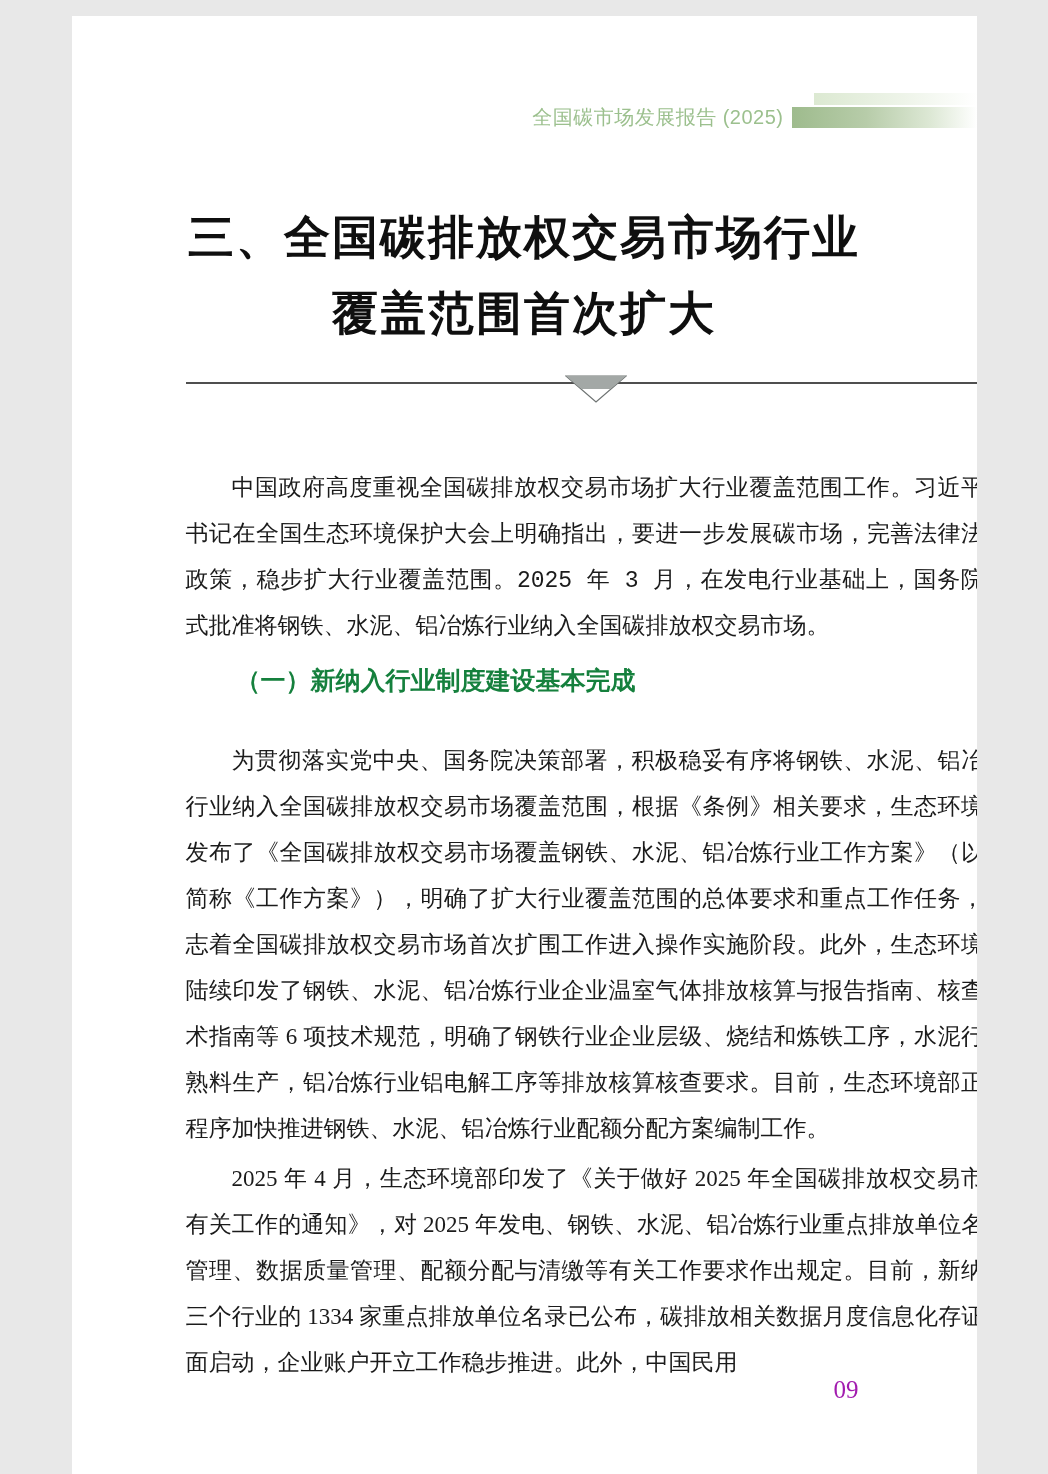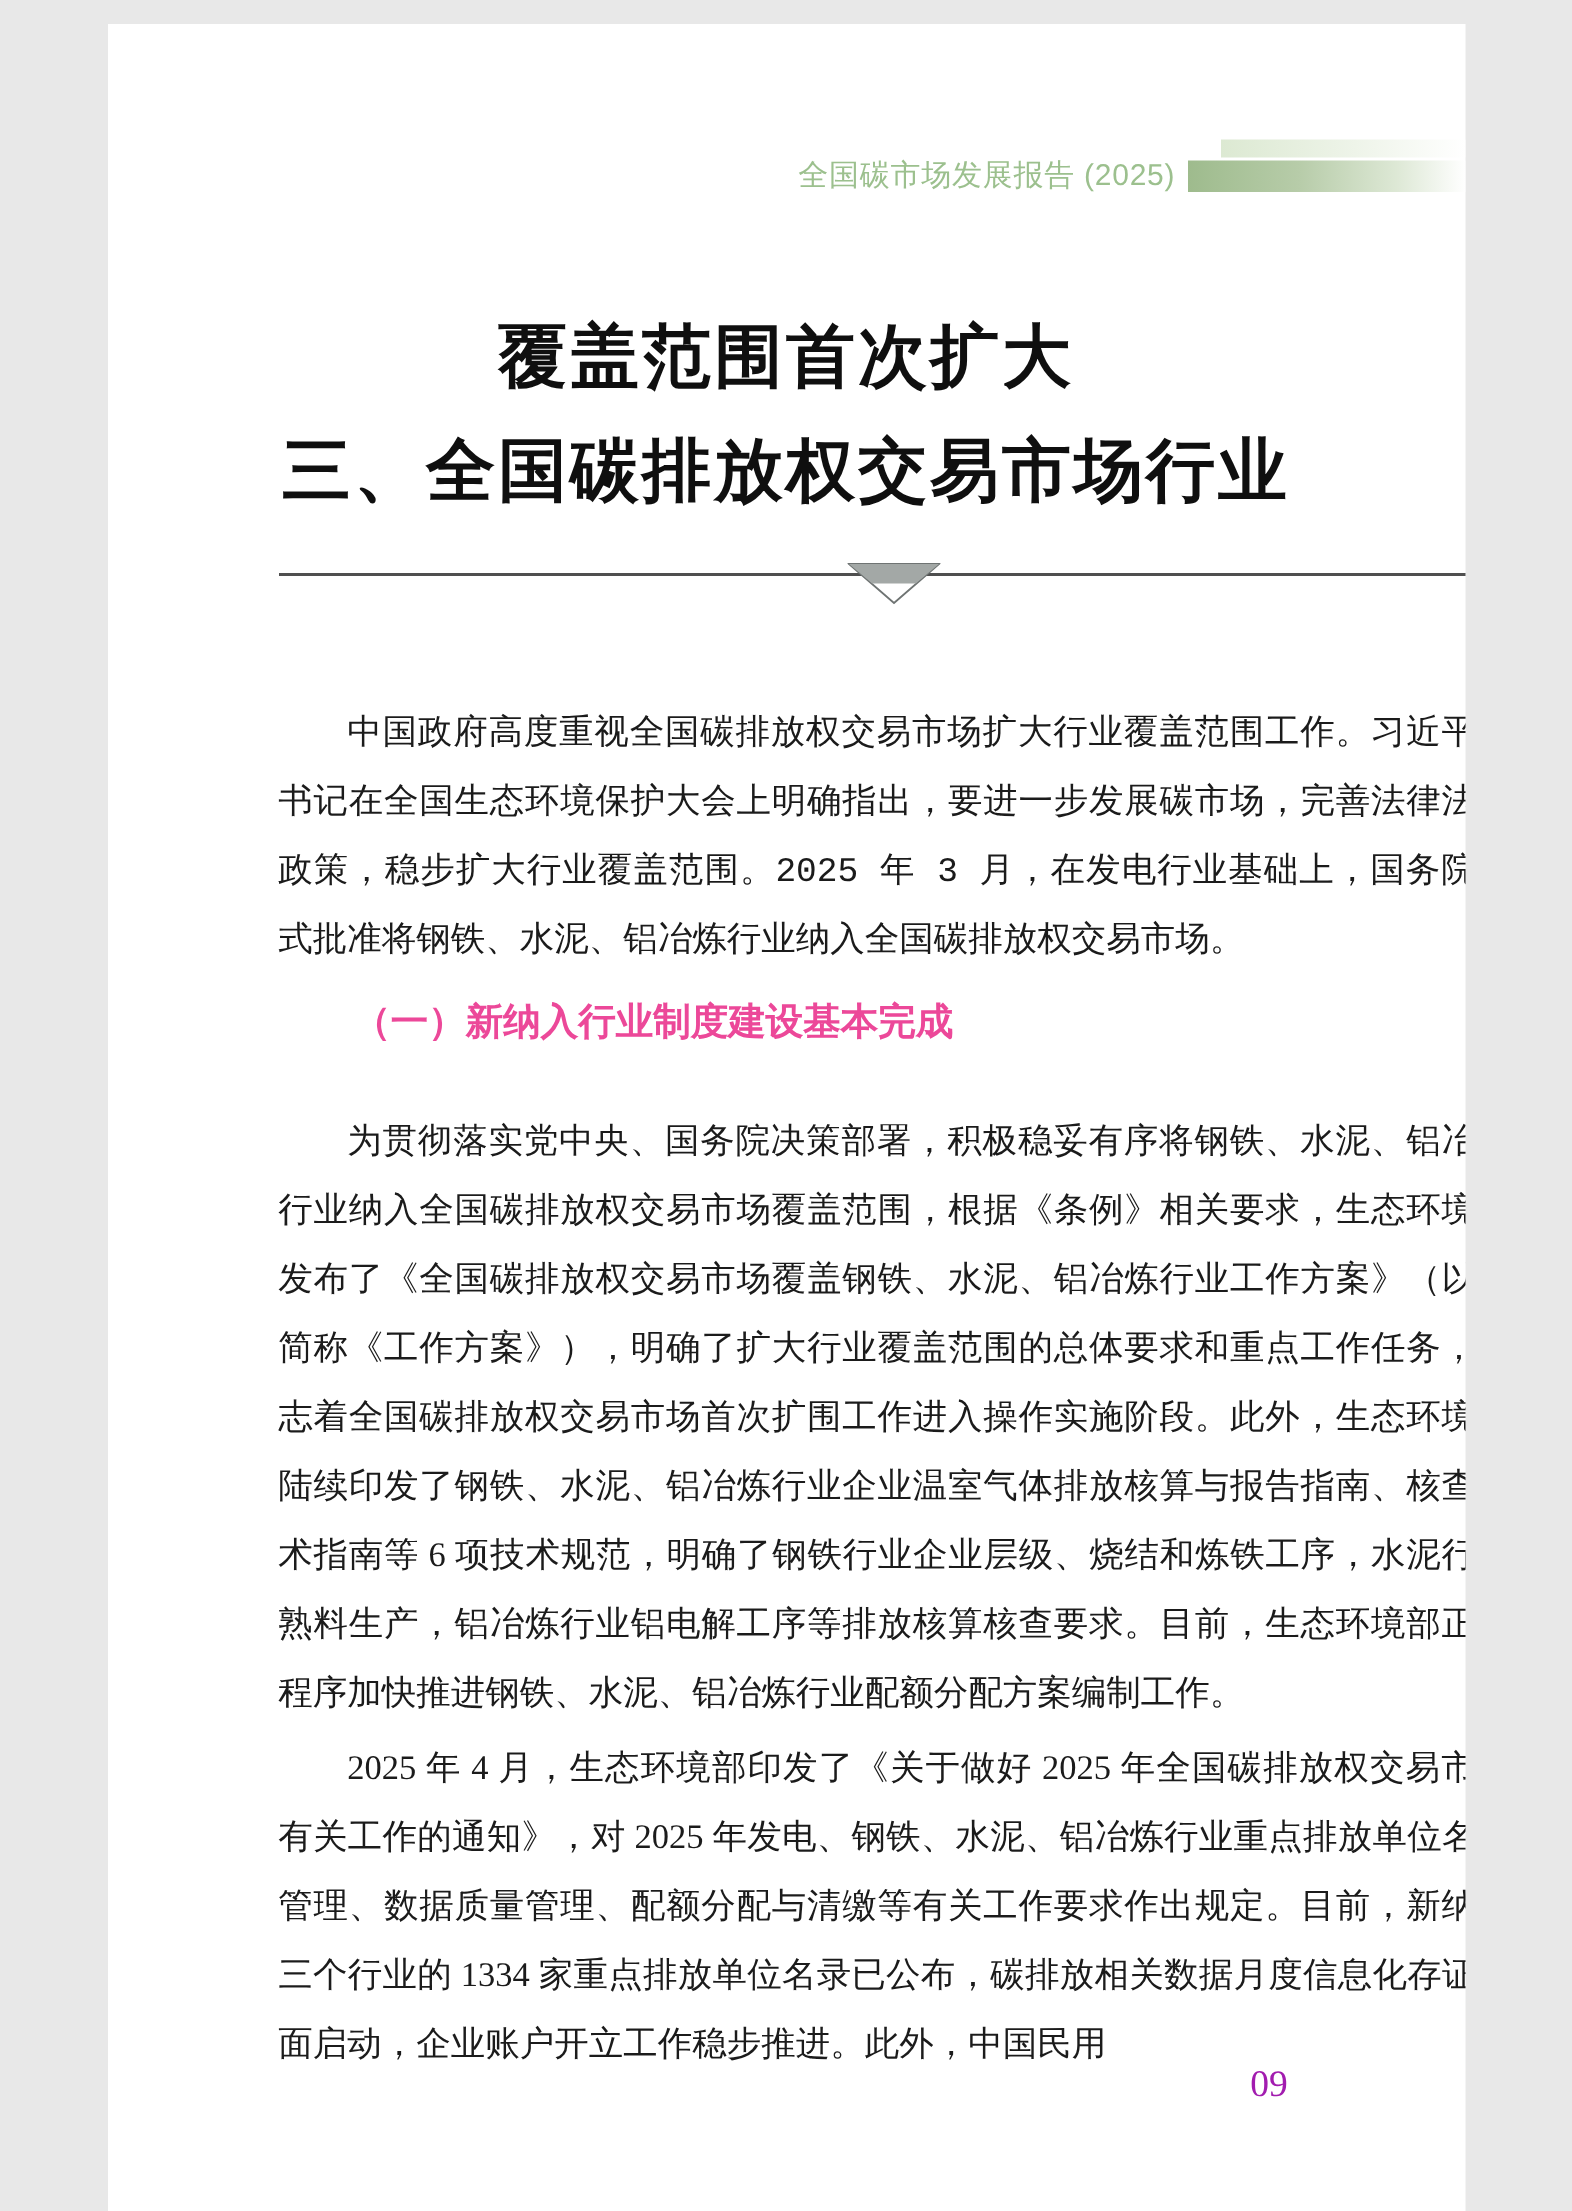--- a/index.html
+++ b/index.html
@@ -87,21 +87,21 @@
     text-justify: inter-ideograph;
     color: #1b1b1b;
   }
   .para { text-indent: 2em; margin: 0; }
   .section-heading {
     position: absolute;
     left: 114px;
     width: 822px;
     font-size: 25px;
     font-weight: bold;
-    color: #ec4899;
+    color: #15803d;
     text-indent: 2em;
     margin: 0;
     white-space: nowrap;
   }
   .p1 { top: 450px; font-family: Liberation Mono, monospace; }
   .h1 { top: 648px; }
   .p2 { top: 722px; }
   .p3 { top: 1140px; }
 
   
@@ -117,22 +117,22 @@
 </head>
 <body>
 
 <div class="page">
 
   <div class="running-header">全国碳市场发展报告 (2025)</div>
   <div class="header-bar-light"></div>
   <div class="header-bar-main"></div>
 
   <div class="chapter-title">
+    <div>三、全国碳排放权交易市场行业</div>
     <div>覆盖范围首次扩大</div>
-    <div>三、全国碳排放权交易市场行业</div>
   </div>
 
   <div class="divider">
     <svg class="divider-triangle" viewBox="0 0 62 28" xmlns="http://www.w3.org/2000/svg">
       <polygon points="1,1 61,1 31,27" fill="#ffffff" stroke="#6f7473" stroke-width="1.2"></polygon>
       <polygon points="1,1 61,1 45.5,14 16.5,14" fill="#a3a8a6" stroke="none"></polygon>
     </svg>
   </div>
 
   <p class="content para p1">中国政府高度重视全国碳排放权交易市场扩大行业覆盖范围工作。习近平总书记在全国生态环境保护大会上明确指出，要进一步发展碳市场，完善法律法规政策，稳步扩大行业覆盖范围。2025 年 3 月，在发电行业基础上，国务院正式批准将钢铁、水泥、铝冶炼行业纳入全国碳排放权交易市场。</p>

